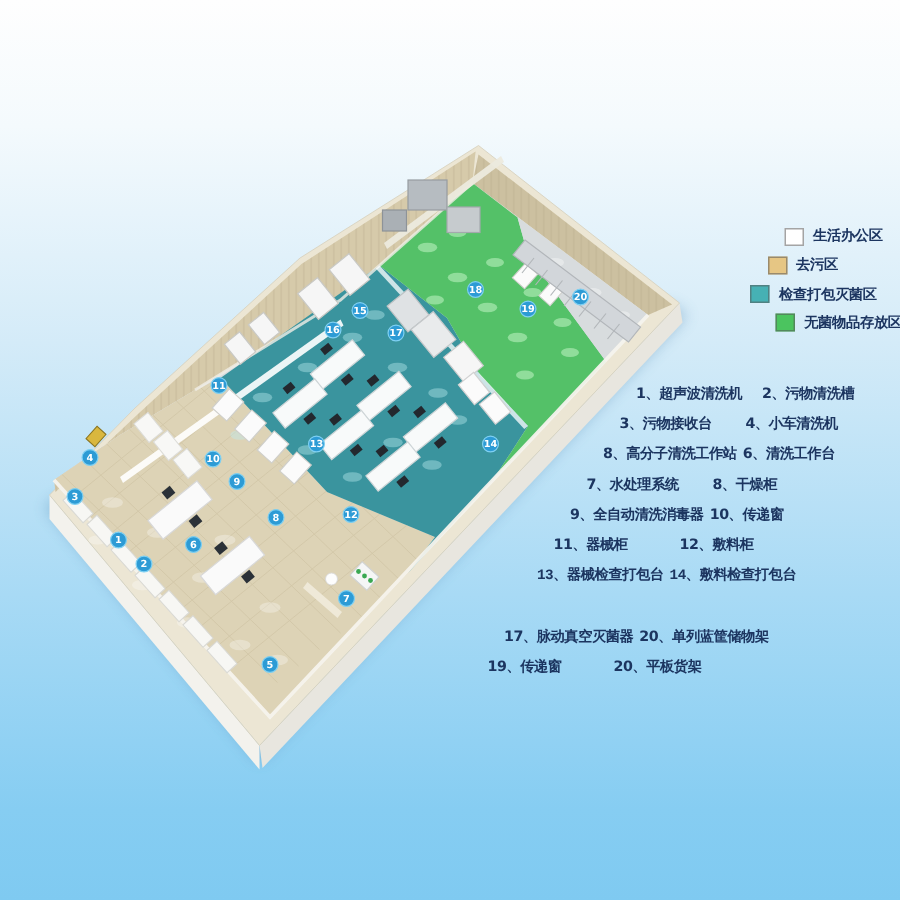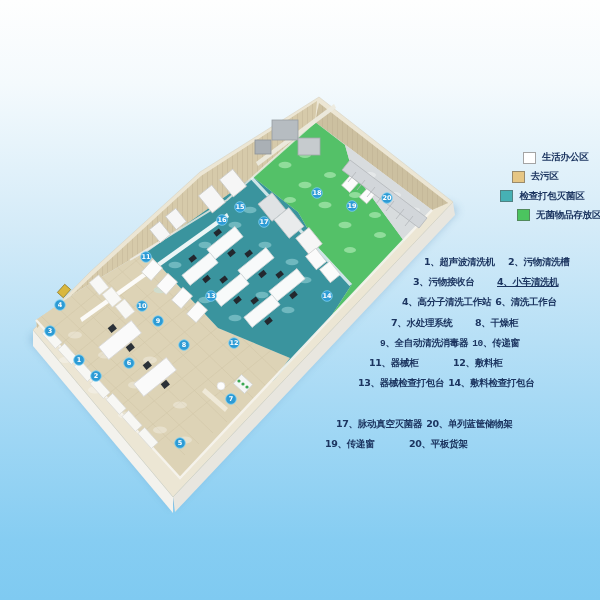--- a/index.html
+++ b/index.html
@@ -342,23 +342,23 @@
         <span class="legend-label">检查打包灭菌区</span>
       </div>
       <div class="legend-item" style="left: 489.1px; top: 208.9px; margin-left: 28px;">
         <span class="legend-swatch" style="background: rgb(75, 196, 95);"></span>
         <span class="legend-label">无菌物品存放区</span>
       </div>
     </div>
 
   <div class="equip-list" id="equip-list">
       <div class="equip-row" style="left: 424px; top: 256px;"><span class="c1">1、超声波清洗机</span><span class="c2">2、污物清洗槽</span></div>
-      <div class="equip-row" style="left: 413px; top: 276.2px; text-decoration: underline;"><span class="c1">3、污物接收台</span><span class="c2">4、小车清洗机</span></div>
-      <div class="equip-row" style="left: 402px; top: 296.4px;"><span class="c1">4、高分子清洗工作站</span><span class="c2">6、清洗工作台</span></div>
+      <div class="equip-row" style="left: 413px; top: 276.2px;"><span class="c1">3、污物接收台</span><span class="c2">4、小车清洗机</span></div>
+      <div class="equip-row" style="left: 402px; top: 296.4px;"><span class="c1">8、高分子清洗工作站</span><span class="c2">6、清洗工作台</span></div>
       <div class="equip-row" style="left: 391px; top: 316.6px;"><span class="c1">7、水处理系统</span><span class="c2">8、干燥柜</span></div>
-      <div class="equip-row" style="left: 380px; top: 336.8px; font-family: Liberation Mono, monospace;"><span class="c1">9、全自动清洗消毒器</span><span class="c2">10、传递窗</span></div>
+      <div class="equip-row" style="left: 380px; top: 336.8px;"><span class="c1">9、全自动清洗消毒器</span><span class="c2">10、传递窗</span></div>
       <div class="equip-row" style="left: 369px; top: 357px;"><span class="c1">11、器械柜</span><span class="c2">12、敷料柜</span></div>
-      <div class="equip-row" style="left: 358px; top: 377.2px;"><span class="c1">13、器械检查打包台</span><span class="c2">14、敷料检查打包台</span></div>
+      <div class="equip-row" style="left: 358px; top: 377.2px; font-family: Liberation Mono, monospace;"><span class="c1">13、器械检查打包台</span><span class="c2">14、敷料检查打包台</span></div>
       <div class="equip-row" style="left: 336px; top: 417.6px;"><span class="c1">17、脉动真空灭菌器</span><span class="c2">20、单列蓝筐储物架</span></div>
       <div class="equip-row" style="left: 325px; top: 437.8px;"><span class="c1">19、传递窗</span><span class="c2">20、平板货架</span></div>
     </div>
 
 </div>
 
 </body></html>

